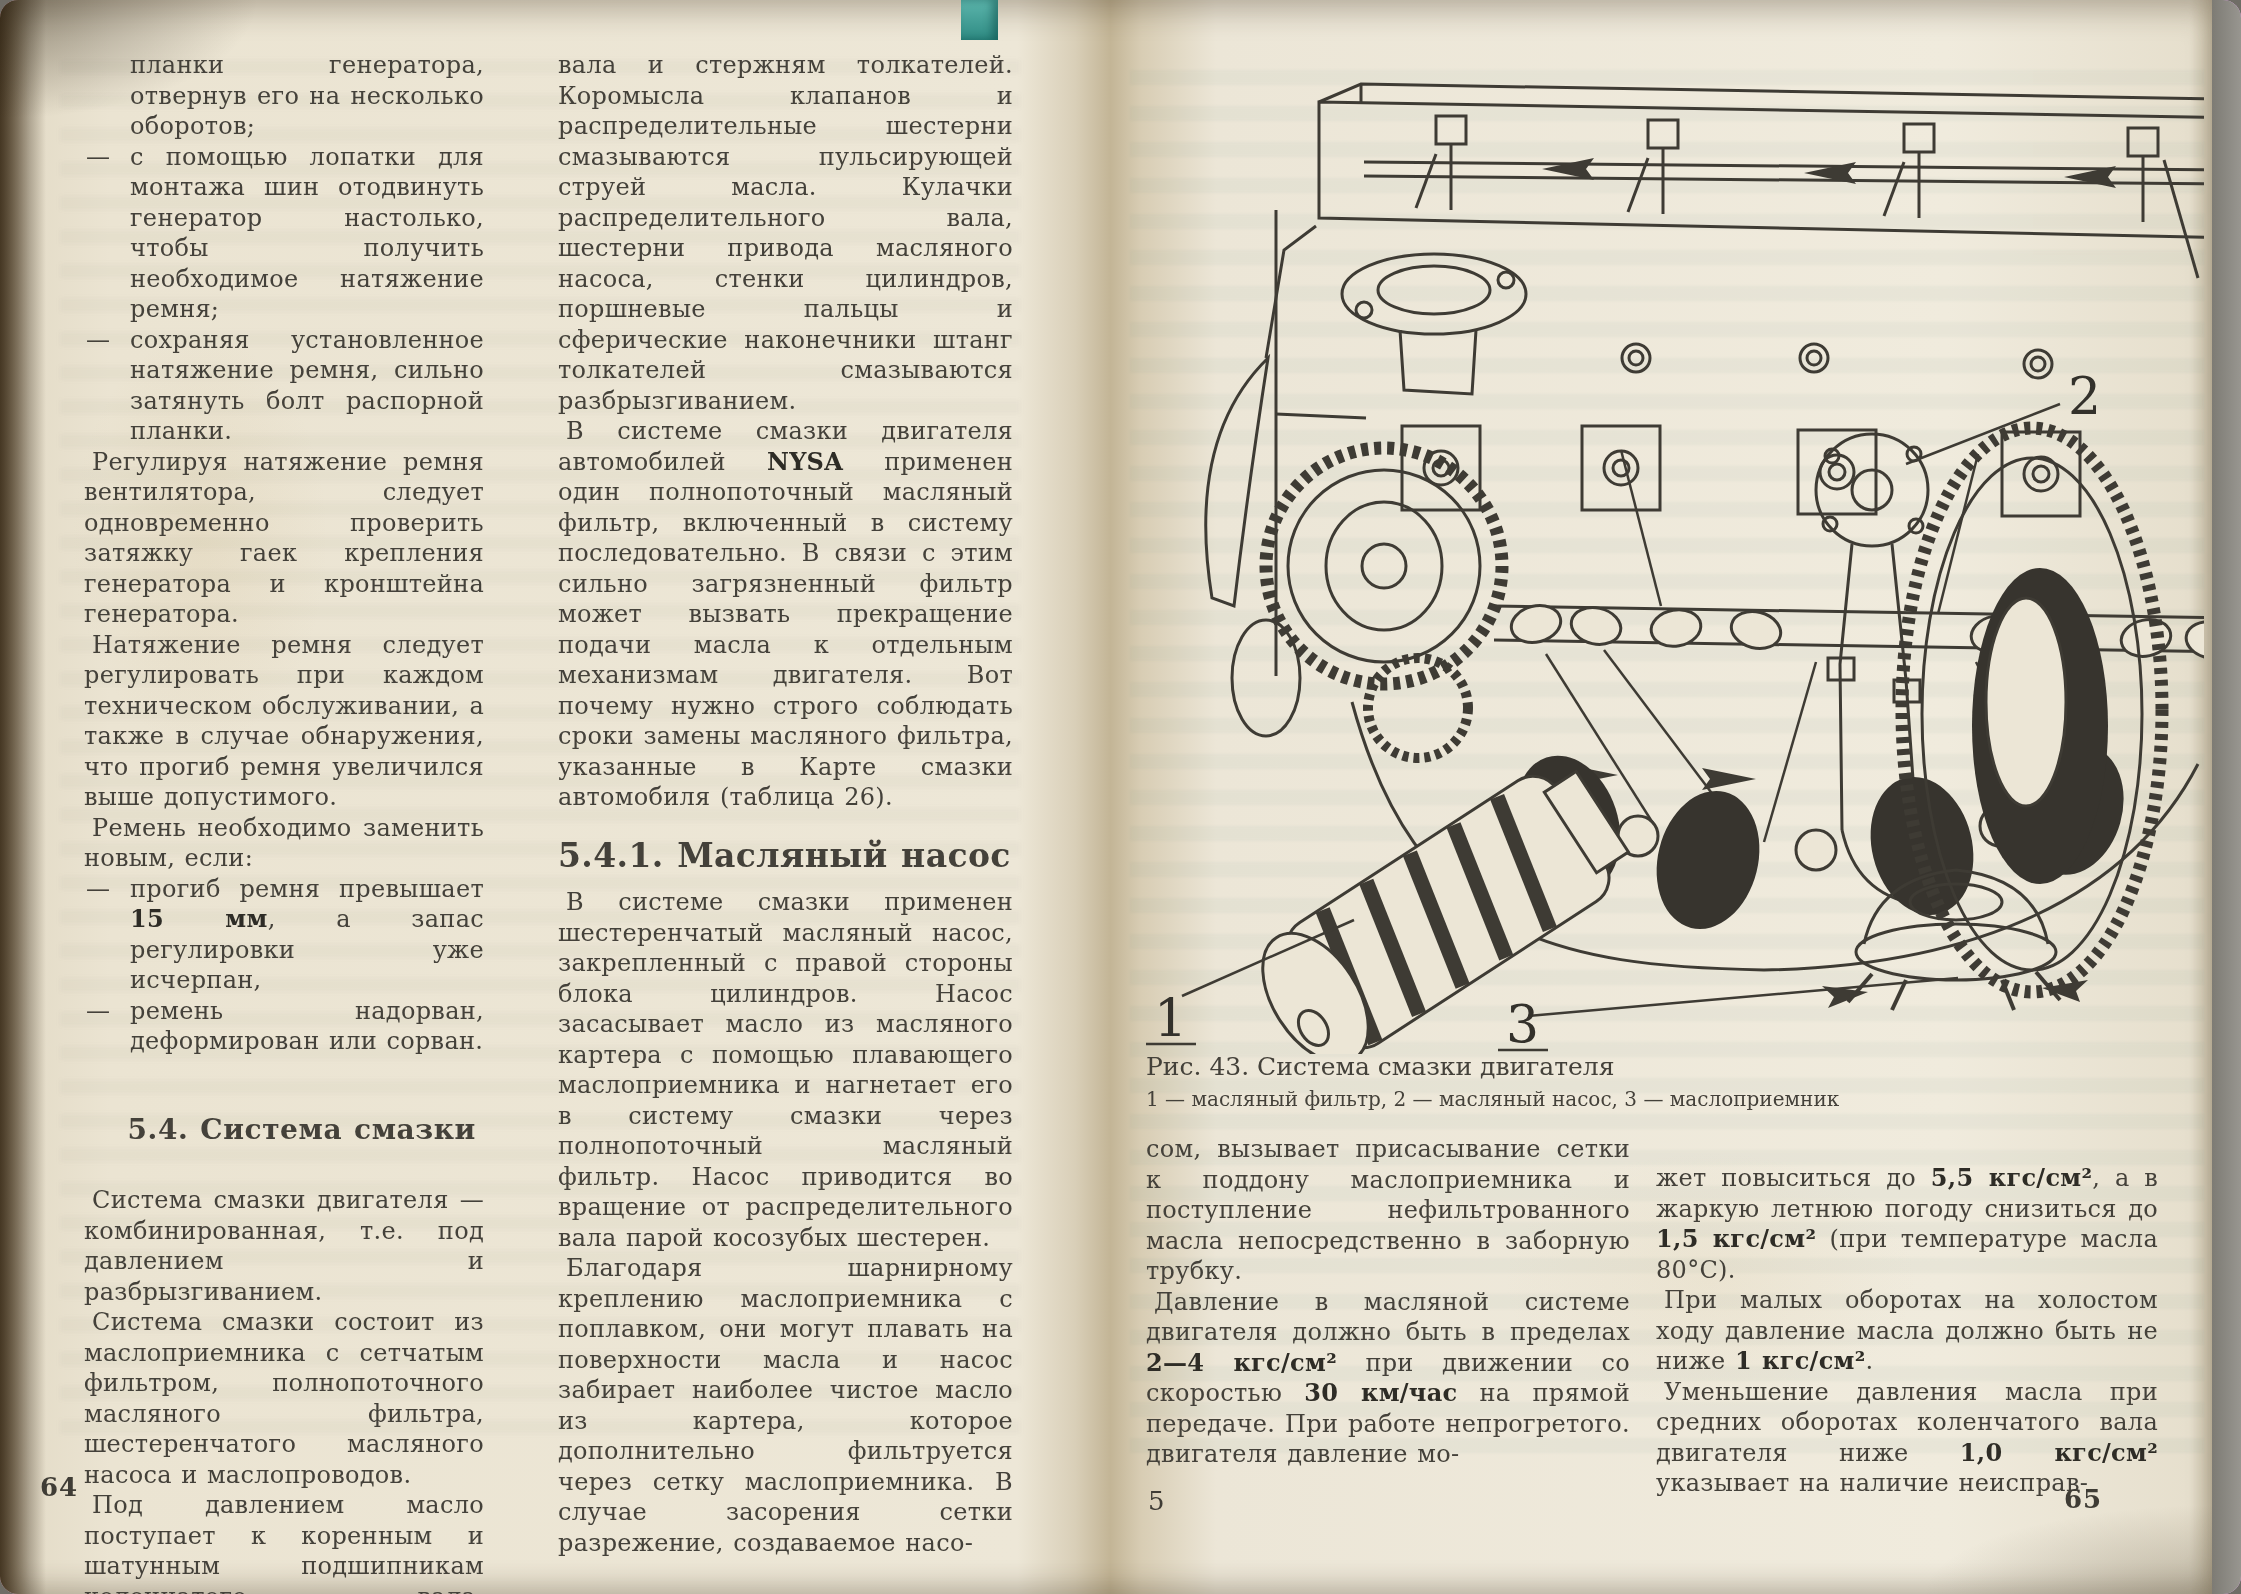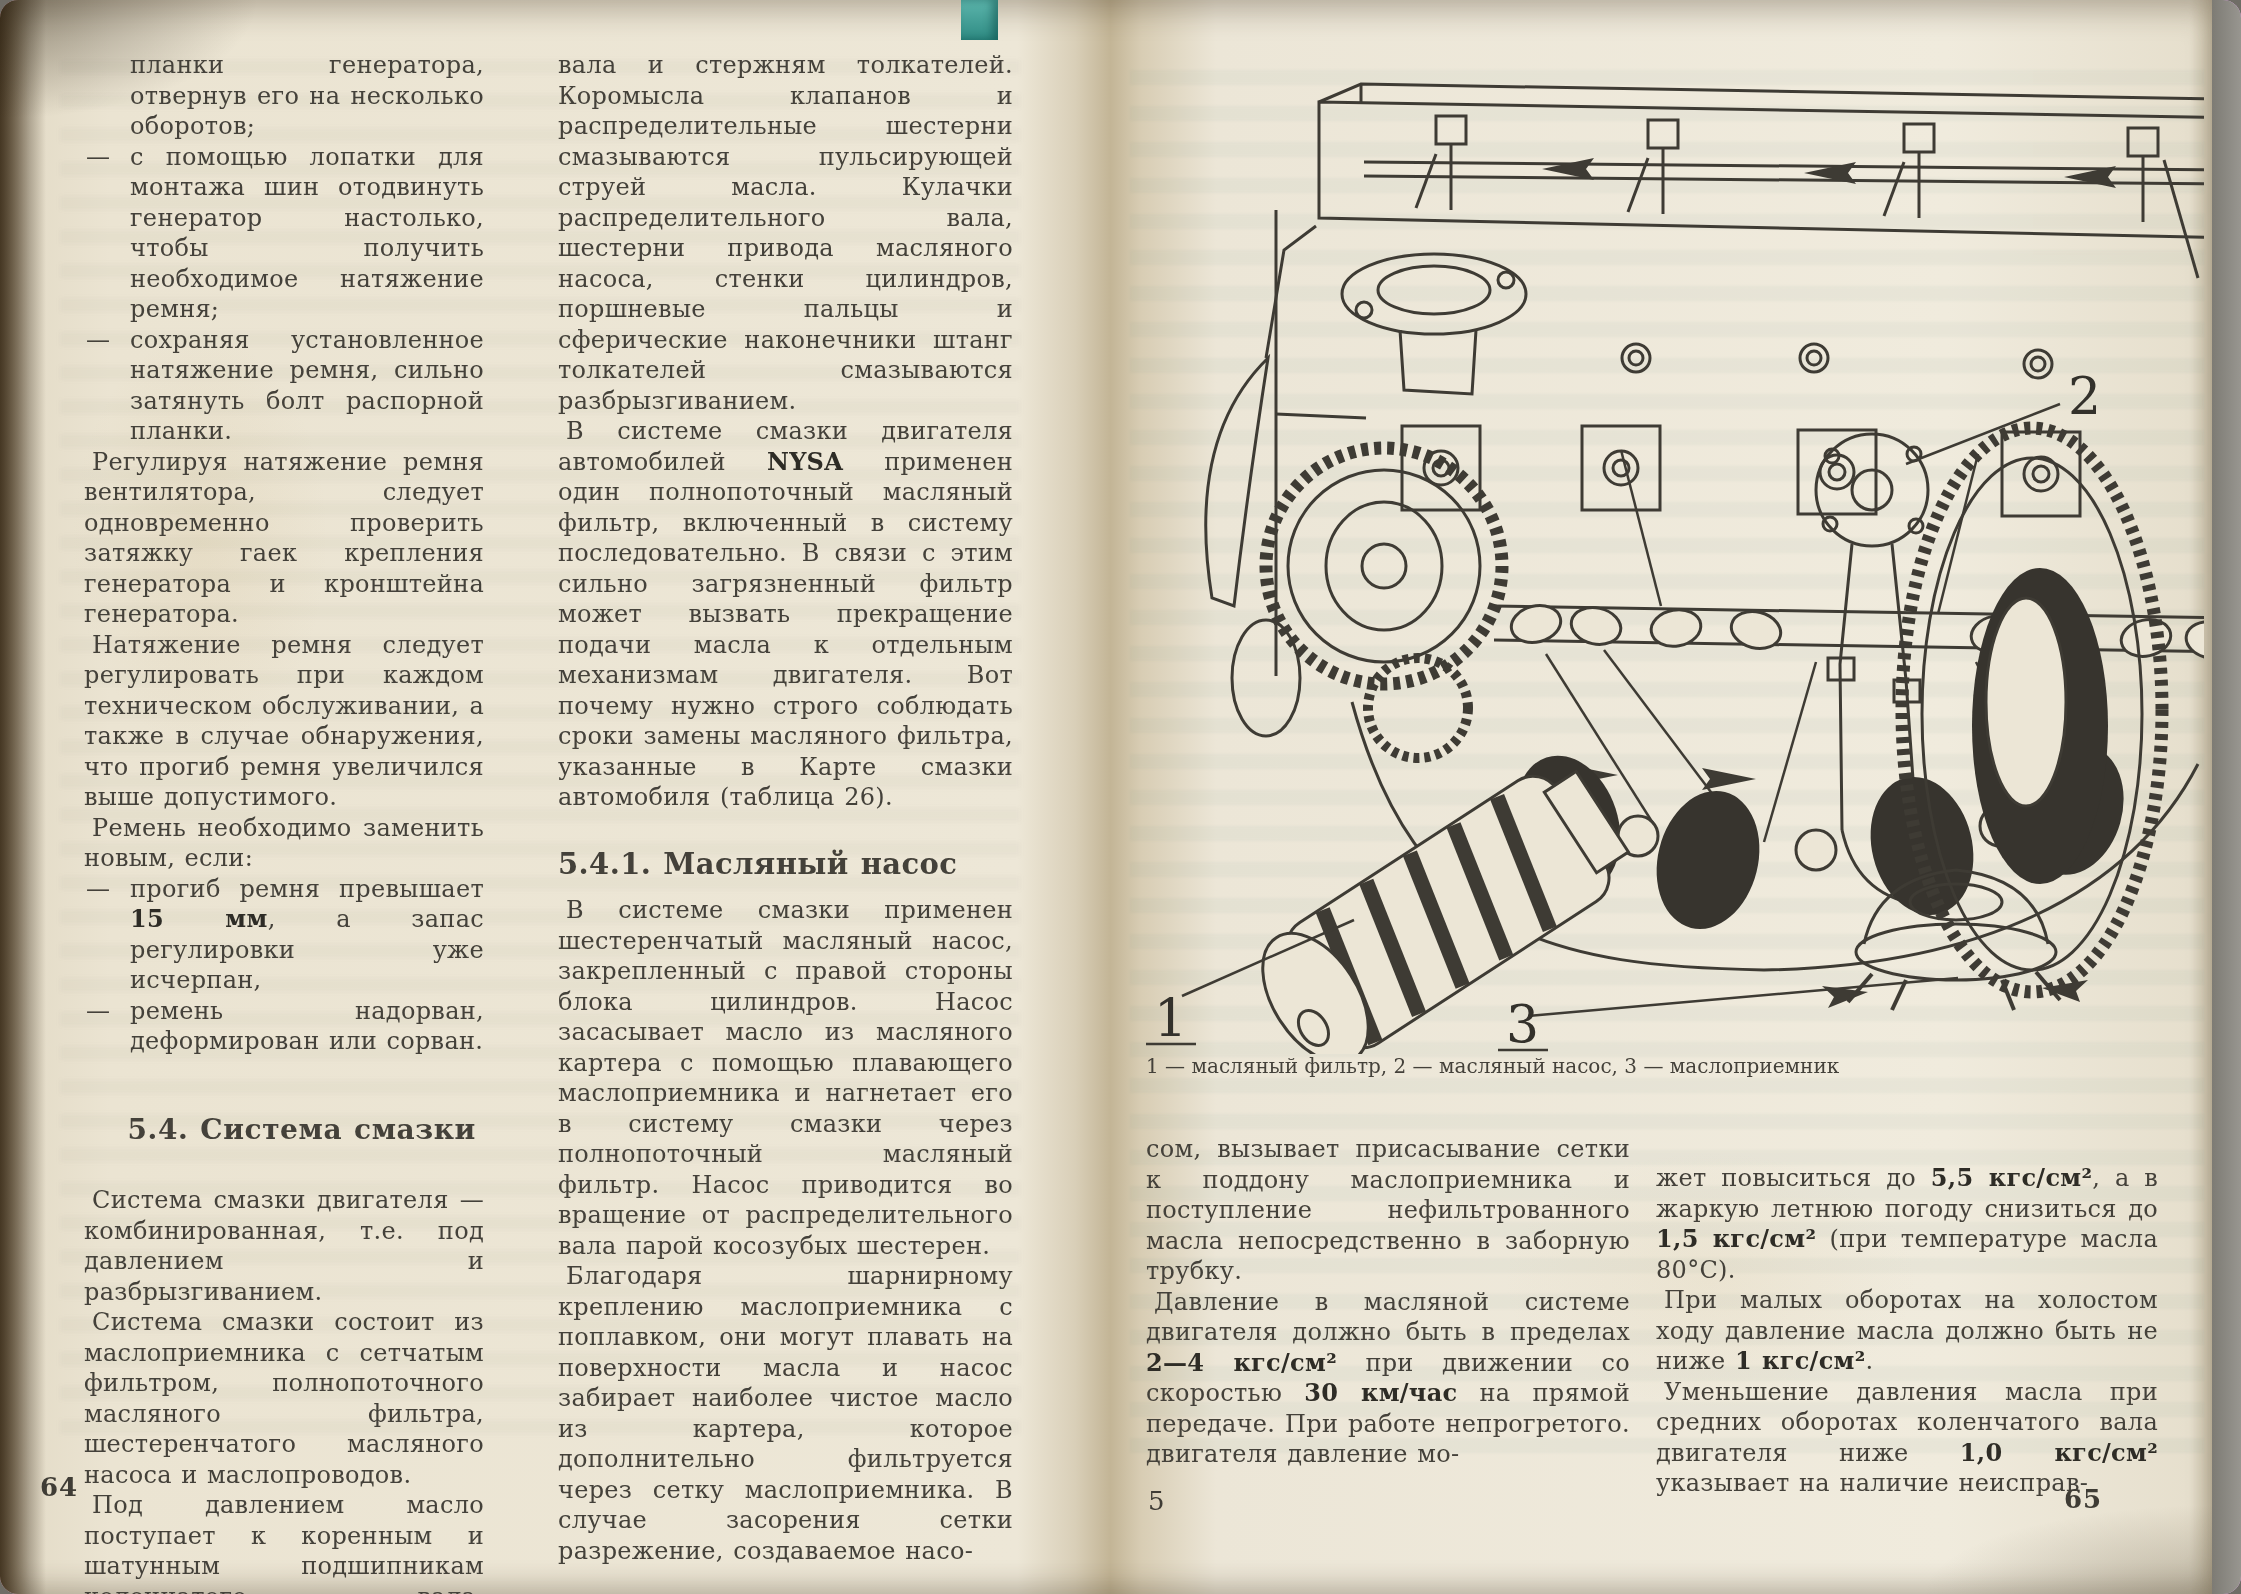--- a/index.html
+++ b/index.html
@@ -33,21 +33,21 @@
   
   .col{position:absolute;font-size:24px;line-height:30.5px;color:#44413a;
        text-align:justify;letter-spacing:.3px;word-spacing:1.5px;}
   .col p,.col div{margin:0;}
   .para.body{text-indent:8px;}
   .para.cont{}
   .para.cont-item{padding-left:46px;}
   .para.dash{position:relative;padding-left:46px;}
   .dash-mark{position:absolute;left:2px;top:0;}
   .para.h2{font-weight:bold;font-size:28px;margin:58px 8px 40px;text-align:right;letter-spacing:.6px;text-indent:0;}
-  .para.h3{font-weight:bold;font-size:29px;margin:36px 0 16px;text-align:left;letter-spacing:.4px;text-indent:0;}
+  .para.h3{font-weight:bold;font-size:33px;margin:28px 0 16px;text-align:left;letter-spacing:.4px;text-indent:0;}
   .col b{color:#2e2c26;}
   #l-col1{left:84px;top:50px;width:400px;height:1400px;}
   #l-col2{left:558px;top:50px;width:455px;height:1480px;}
   #r-col1{left:1146px;top:1134px;width:484px;height:360px;}
   #r-col2{left:1656px;top:1134px;width:502px;height:360px;margin-top:29px;}
   .caption{position:absolute;left:1146px;top:1050px;width:960px;color:#44413a;}
   .caption .t1{font-size:25px;line-height:33px;}
   .caption .t2{font-size:20px;line-height:33px;}
   .pagenum{position:absolute;font-size:26px;color:#3f3c35;font-weight:bold;letter-spacing:1px;}
   #pn64{left:40px;top:1472px;}
@@ -282,20 +282,21 @@
 
       <g font-family="DejaVu Serif, serif" font-size="52" fill="#33312b">
         <text x="38" y="978">1</text>
         <text x="952" y="356">2</text>
         <text x="390" y="984">3</text>
       </g>
     </svg>
   </div>
 
   <div class="caption">
+    <div class="t1">Рис. 43. Система смазки двигателя</div>
     <div class="t2">1 — масляный фильтр, 2 — масляный насос, 3 — маслоприемник</div>
   </div>
 
   <div id="r-col1" class="col">
       <p class="para cont">сом, вызывает присасывание сетки к поддону маслоприемника и поступление нефильтрованного масла непосредственно в заборную трубку.</p>
       <p class="para body">Давление в масляной системе двигателя должно быть в пределах <b>2—4 кгс/см²</b> при движении со скоростью <b>30 км/час</b> на прямой передаче. При работе непрогретого. двигателя давление мо-</p>
     </div>
   <div id="r-col2" class="col">
       <p class="para cont">жет повыситься до <b>5,5 кгс/см²</b>, а в жаркую летнюю погоду снизиться до <b>1,5 кгс/см²</b> (при температуре масла 80°С).</p>
       <p class="para body">При малых оборотах на холостом ходу давление масла должно быть не ниже <b>1 кгс/см²</b>.</p>

